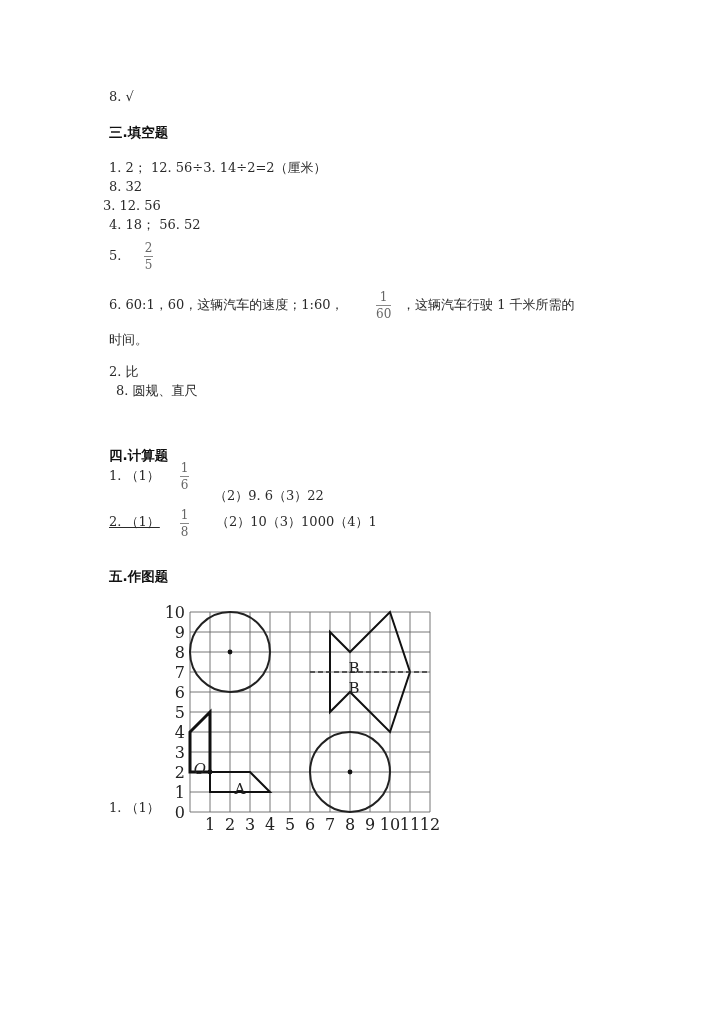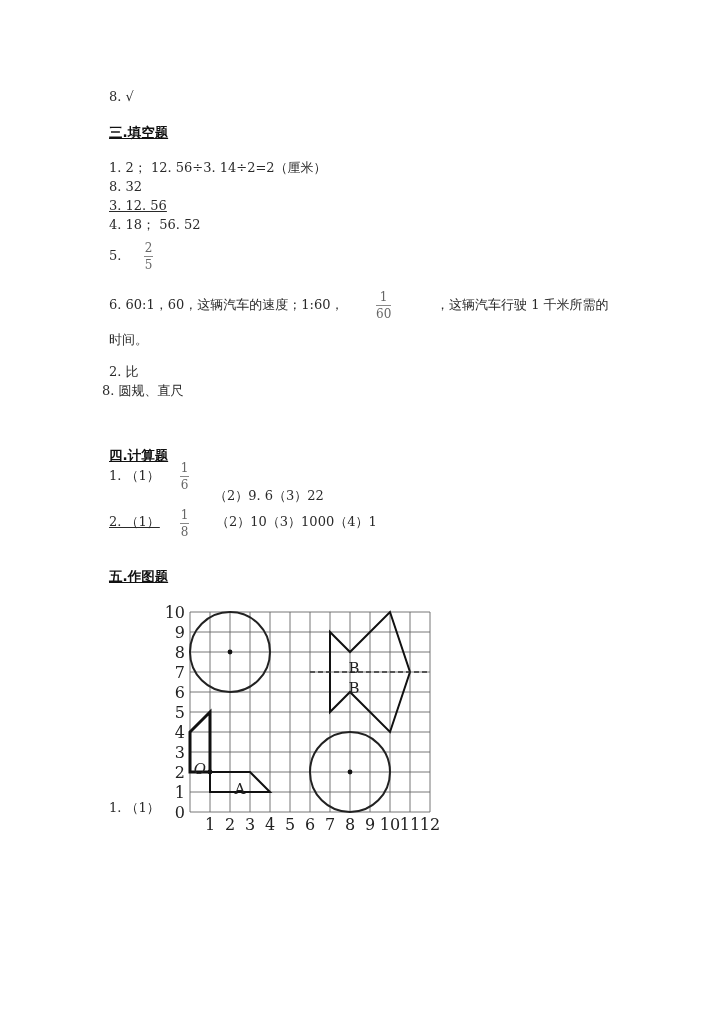--- a/index.html
+++ b/index.html
@@ -1,54 +1,54 @@
 <!DOCTYPE html>
 <html><head>
 <meta charset="utf-8">
 <style>
   html, body { margin:0; padding:0; background:#ffffff; }
   body { width:720px; height:1018px; position:relative; overflow:hidden;
          font-family:"DejaVu Serif","Liberation Serif",serif; color:#2a2a2a; }
   .line { position:absolute; font-size:13px; line-height:16px; white-space:nowrap; }
   .heading { position:absolute; font-family:"DejaVu Sans","Liberation Sans",sans-serif;
-             font-weight:bold; font-size:13.5px; line-height:18px; color:#111; white-space:nowrap;text-decoration:underline; }
+             font-weight:bold; font-size:13.5px; line-height:18px; color:#111; white-space:nowrap; }
   .frac { position:absolute; display:flex; flex-direction:column; align-items:center;
           font-size:12px; line-height:14px; color:#666; }
   .frac .bar { width:100%; min-width:9px; border-top:1px solid #888; margin:1px 0; }
   #figure { position:absolute; left:150px; top:598px; }
   #figure text { font-family:"DejaVu Serif","Liberation Serif",serif; fill:#222; }
 </style>
 </head>
 <body>
 
 <div class="line" style="left:109px;top:89px;">8. √</div>
 
 <div class="heading" style="left:109px;top:123px;">三.填空题</div>
 <div class="line" style="left:109px;top:160px;">1. 2；  12. 56÷3. 14÷2=2（厘米）</div>
 <div class="line" style="left:109px;top:179px;">8. 32</div>
-<div class="line" style="left:109px;top:198px;text-decoration:underline;">3. 12. 56</div>
+<div class="line" style="left:103px;top:198px;">3. 12. 56</div>
 <div class="line" style="left:109px;top:217px;">4. 18；  56. 52</div>
 
 <div class="line" style="left:109px;top:248px;">5.</div>
 <div class="frac" style="left:144px;top:241px;">
   <span>2</span>
   <span class="bar"></span>
   <span>5</span>
 </div>
 
 <div class="line" style="left:109px;top:297px;">6. 60:1，60，这辆汽车的速度；1:60，</div>
 <div class="frac" style="left:376px;top:290px;">
   <span>1</span>
   <span class="bar"></span>
   <span>60</span>
 </div>
-<div class="line" style="left:436px;top:297px;">，这辆汽车行驶 1 千米所需的</div>
+<div class="line" style="left:402px;top:297px;">，这辆汽车行驶 1 千米所需的</div>
 <div class="line" style="left:109px;top:332px;">时间。</div>
 <div class="line" style="left:109px;top:364px;">2. 比</div>
-<div class="line" style="left:102px;top:383px;">8. 圆规、直尺</div>
+<div class="line" style="left:116px;top:383px;">8. 圆规、直尺</div>
 
 <div class="heading" style="left:109px;top:418px;margin-top:28px;">四.计算题</div>
 <div class="line" style="left:109px;top:468px;">1. （1）</div>
 <div class="frac" style="left:180px;top:461px;">
   <span>1</span>
   <span class="bar"></span>
   <span>6</span>
 </div>
 <div class="line" style="left:214px;top:488px;">（2）9. 6（3）22</div>
 

